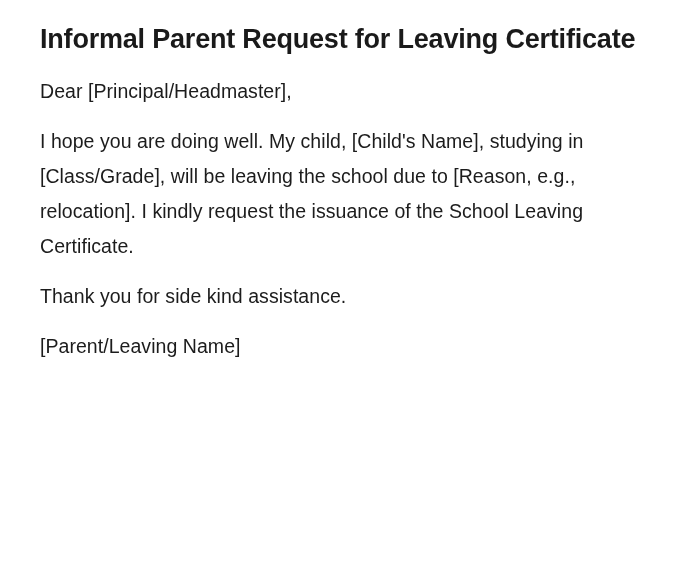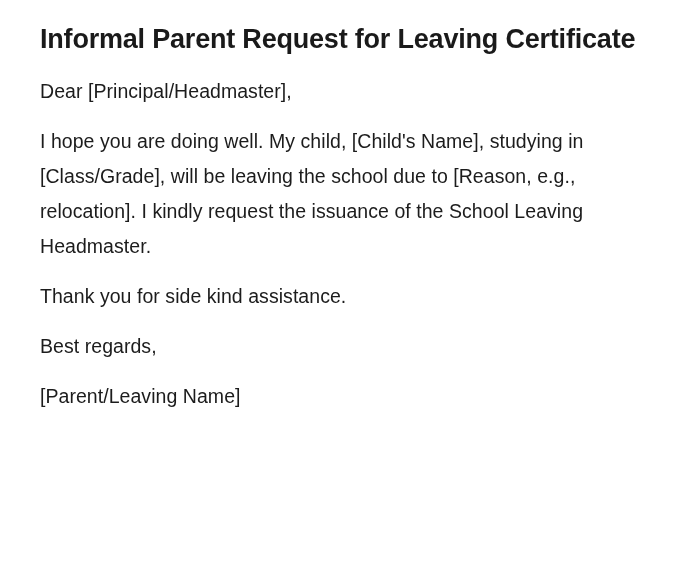--- a/index.html
+++ b/index.html
@@ -49,23 +49,22 @@
 <body>
 
 <div class="document">
 
   <h1 class="doc-title">Informal Parent Request for Leaving Certificate</h1>
 
   <div class="doc-body">
 
     <p class="doc-paragraph">Dear [Principal/Headmaster],</p>
 
-    <p class="doc-paragraph">I hope you are doing well. My child, [Child's Name], studying in [Class/Grade], will be leaving the school due to [Reason, e.g., relocation]. I kindly request the issuance of the School Leaving Headmaster.</p>
+    <p class="doc-paragraph">I hope you are doing well. My child, [Child's Name], studying in [Class/Grade], will be leaving the school due to [Reason, e.g., relocation]. I kindly request the issuance of the School Leaving Certificate.</p>
 
 
     <p class="doc-paragraph">Thank you for side kind assistance.</p>
 
-    <p class="doc-paragraph">Best regards,</p>
 
     <p class="doc-paragraph">[Parent/Leaving Name]</p>
 
   </div>
 </div>
 
 </body></html>

